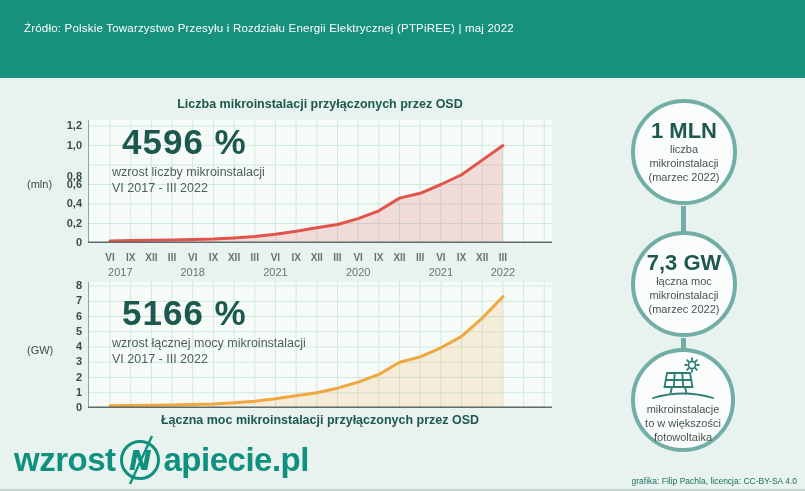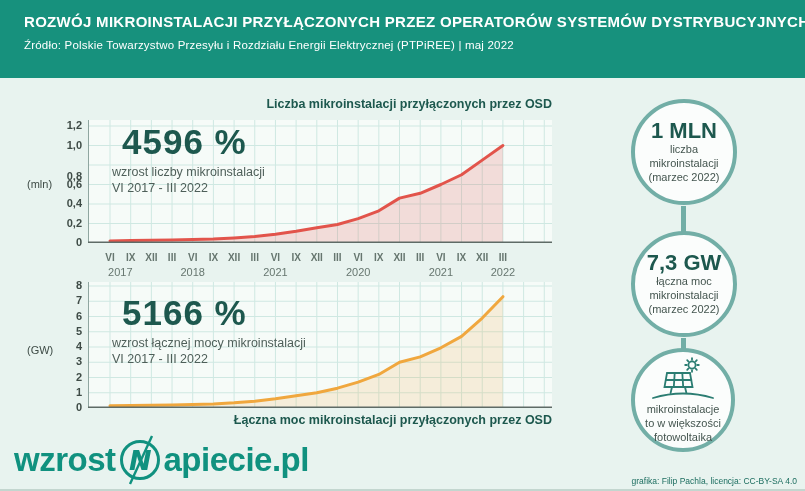--- a/index.html
+++ b/index.html
@@ -6,21 +6,21 @@
   *{box-sizing:border-box;}
   .stage{position:relative;width:805px;height:491px;background:#e8f3ef;
          font-family:"Liberation Sans",sans-serif;overflow:hidden;
          border-bottom:2px solid #c3d6cf;}
   
   .header{position:absolute;left:0;top:0;width:805px;height:78px;
           background:#17917d;color:#ffffff;padding:13px 24px 0;}
   .h-title{font-size:15px;font-weight:bold;letter-spacing:.3px;white-space:nowrap;}
   .h-source{font-size:11.5px;margin-top:9px;font-weight:400;letter-spacing:.2px;}
   
-  .chart-title{position:absolute;left:88px;width:464px;text-align:right;
+  .chart-title{position:absolute;left:88px;width:464px;text-align:center;
                color:#1d584e;font-weight:bold;font-size:12.5px;}
   .t1{top:97px;} .t2{top:413px;}
   
   .plot{position:absolute;left:88px;display:block;}
   #chart0{top:120px;} #chart1{top:282px;}
   .unit{position:absolute;font-size:11px;color:#3e4b46;}
   .u1{left:27px;top:178px;} .u2{left:27px;top:344px;}
   .ytick{position:absolute;left:38px;width:44px;text-align:right;
          font-size:11px;color:#3e4b46;font-weight:bold;}
   .xq{position:absolute;width:30px;text-align:center;font-size:10px;
@@ -50,21 +50,20 @@
         color:#10917f;font-weight:bold;font-size:33px;letter-spacing:-.5px;}
   .logo svg{margin:0 1px;display:block;}
   .credit{position:absolute;right:8px;bottom:3px;font-size:8.5px;color:#1d6e60;}
 </style>
 </head>
 <body>
 
 <div class="stage">
 
   <div class="header">
-    <div class="h-title">ROZWÓJ MIKROINSTALACJI PRZYŁĄCZONYCH PRZEZ OPERATORÓW SYSTEMÓW DYSTRYBUCYJNYCH</div>
     <div class="h-source">Źródło: Polskie Towarzystwo Przesyłu i Rozdziału Energii Elektrycznej (PTPiREE) | maj 2022</div>
   </div>
 
   <div class="chart-title t1">Liczba mikroinstalacji przyłączonych przez OSD</div>
   <div class="unit u1">(mln)</div>
   <svg id="chart0" class="plot" width="464" height="123">
       <rect x="0" y="0" width="464" height="123" fill="#f6fbf8"></rect>
       <line x1="22" y1="0" x2="22" y2="123" stroke="#cfe8e2" stroke-width="1"></line>
       <line x1="42.68" y1="0" x2="42.68" y2="123" stroke="#cfe8e2" stroke-width="1"></line>
       <line x1="63.36" y1="0" x2="63.36" y2="123" stroke="#cfe8e2" stroke-width="1"></line>

